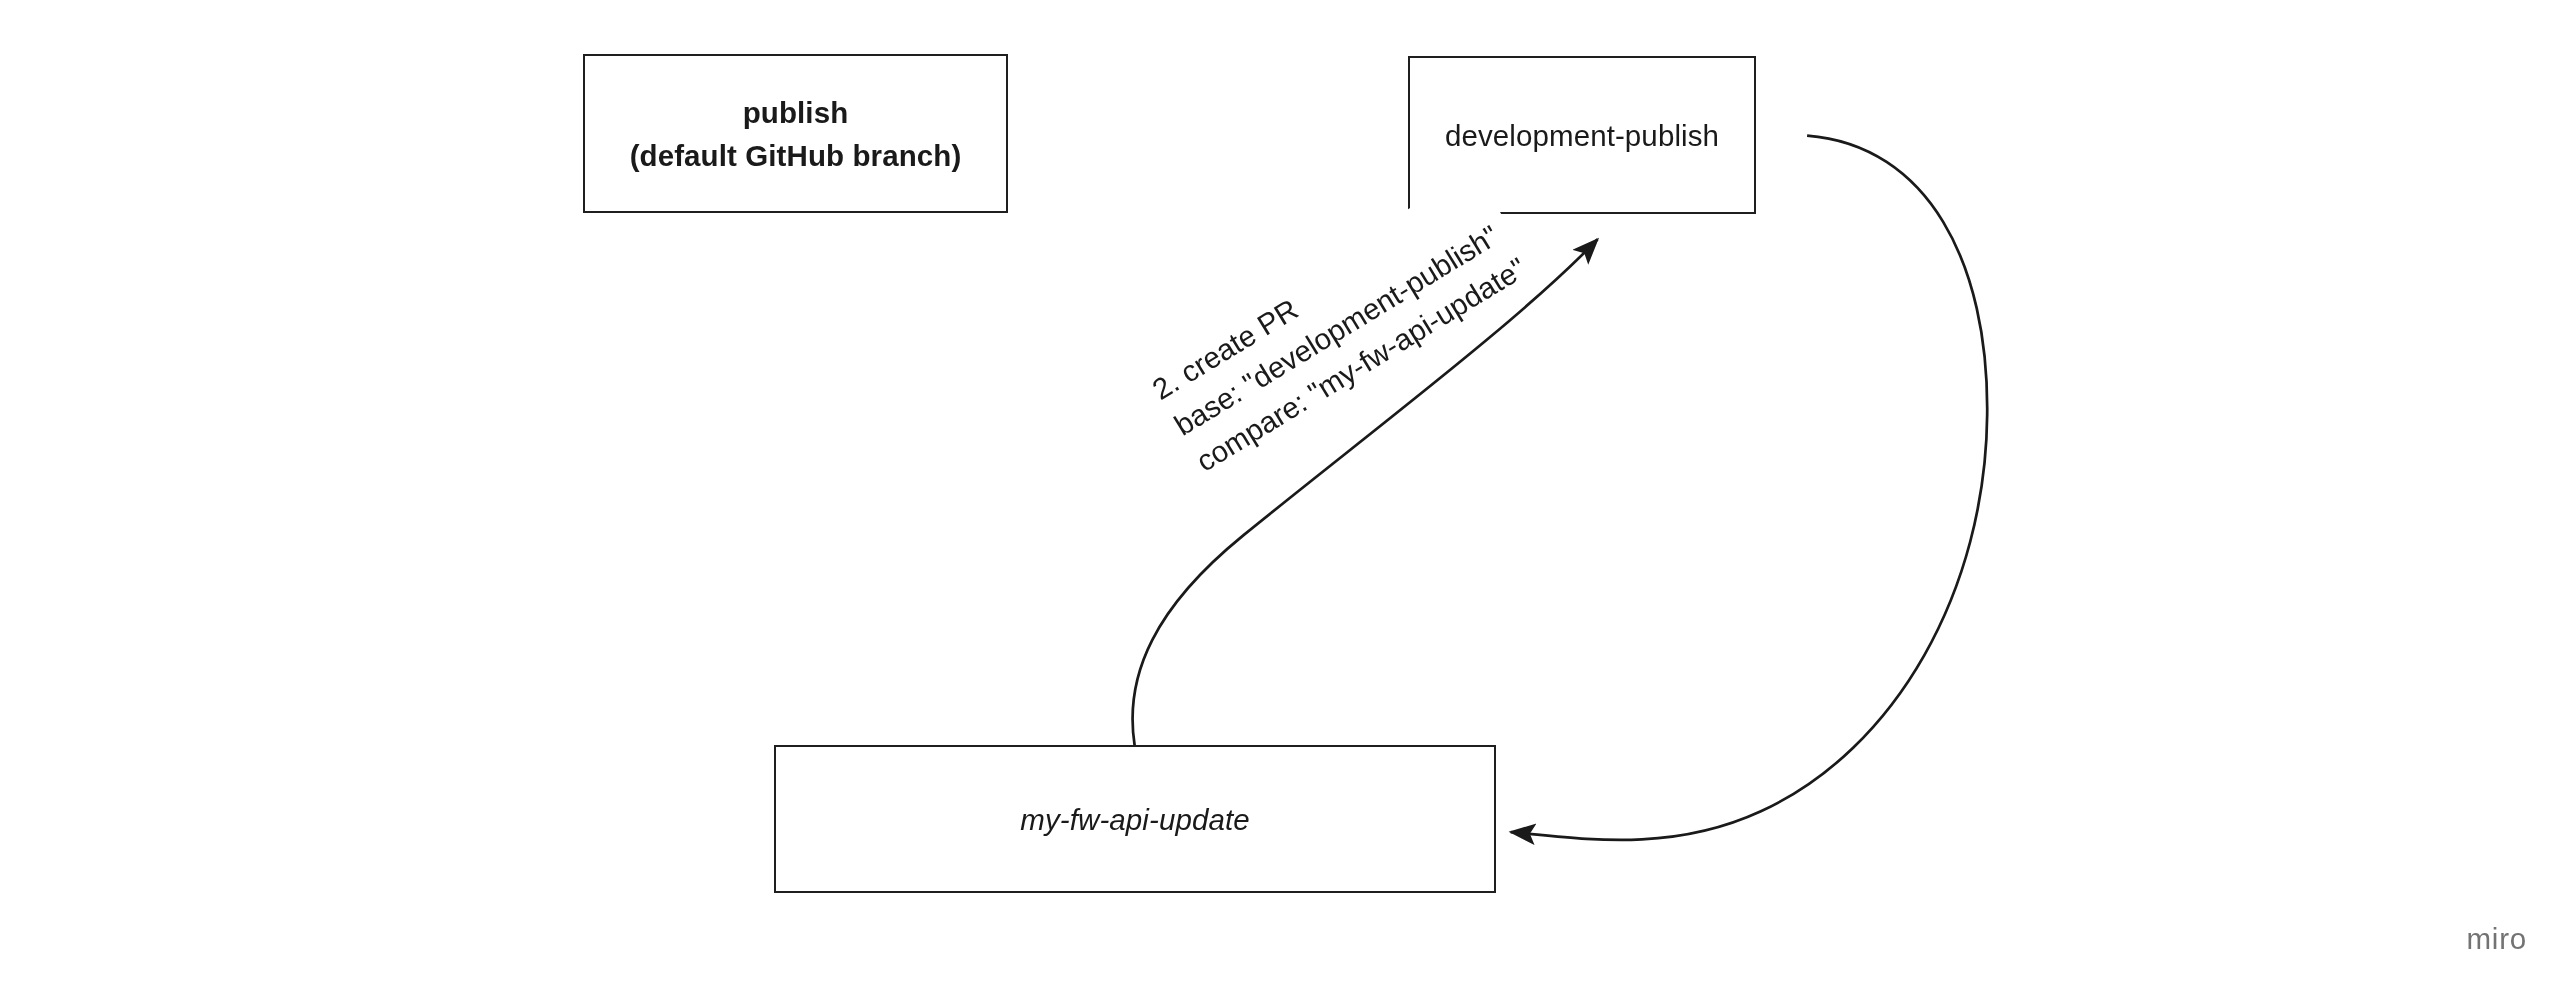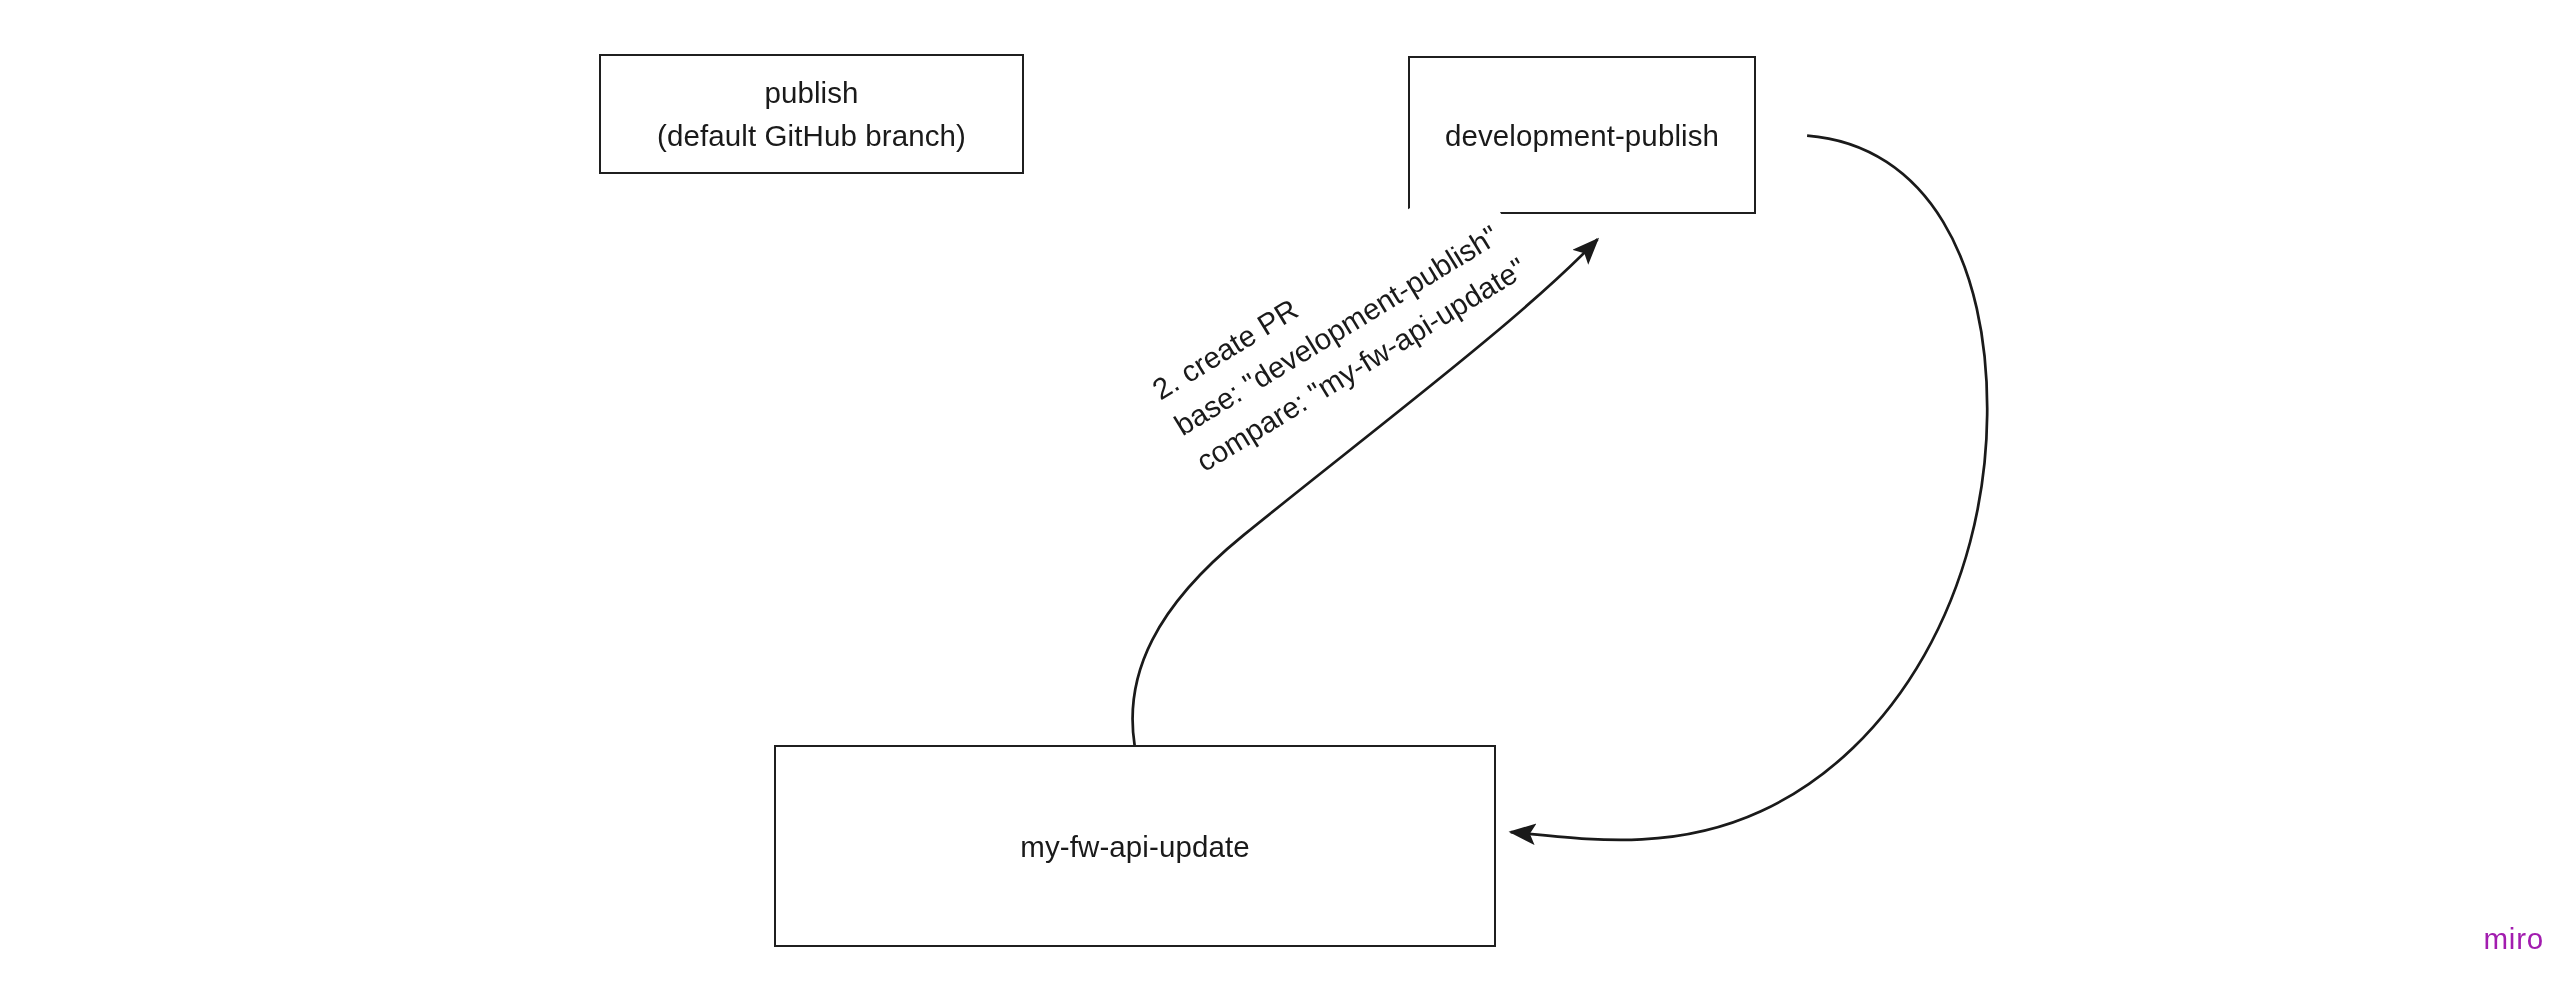--- a/index.html
+++ b/index.html
@@ -34,36 +34,38 @@
     justify-content: center;
     text-align: center;
     color: #1a1a1a;
     font-size: 29.5px;
     line-height: 43px;
     letter-spacing: 0.1px;
     white-space: pre-line;
     z-index: 2;
   }
   #node-publish {
-    left: 599px;
+    left: 583px;
     top: 54px;
     width: 425px;
-    height: 120px;
+    height: 159px;
+    font-weight: bold;
   }
   #node-development-publish {
     left: 1408px;
     top: 56px;
     width: 348px;
     height: 158px;
   }
   #node-my-fw-api-update {
     left: 774px;
     top: 745px;
     width: 722px;
-    height: 202px;
+    height: 148px;
+    font-style: italic;
   }
   .edge-label {
     position: absolute;
     color: #1a1a1a;
     font-size: 29.5px;
     line-height: 42px;
     white-space: pre-line;
     background: #ffffff;
     z-index: 3;
   }
@@ -75,25 +77,25 @@
   }
   #label-create-pr {
     left: 1136px;
     top: 376px;
     padding: 3.2px 8px;
     transform: rotate(-31.5deg);
     transform-origin: 0 0;
   }
   #watermark {
     position: absolute;
-    right: 32px;
+    right: 49px;
     bottom: 30px;
     font-size: 29.5px;
     letter-spacing: 0.8px;
-    color: #a21caf;
+    color: #737373;
     z-index: 4;
   }
 </style>
 </head>
 <body>
 
 <div id="canvas">
 
   <svg class="edges" viewBox="0 0 3233 1237" width="2576" height="986" xmlns="http://www.w3.org/2000/svg">
     <defs>

